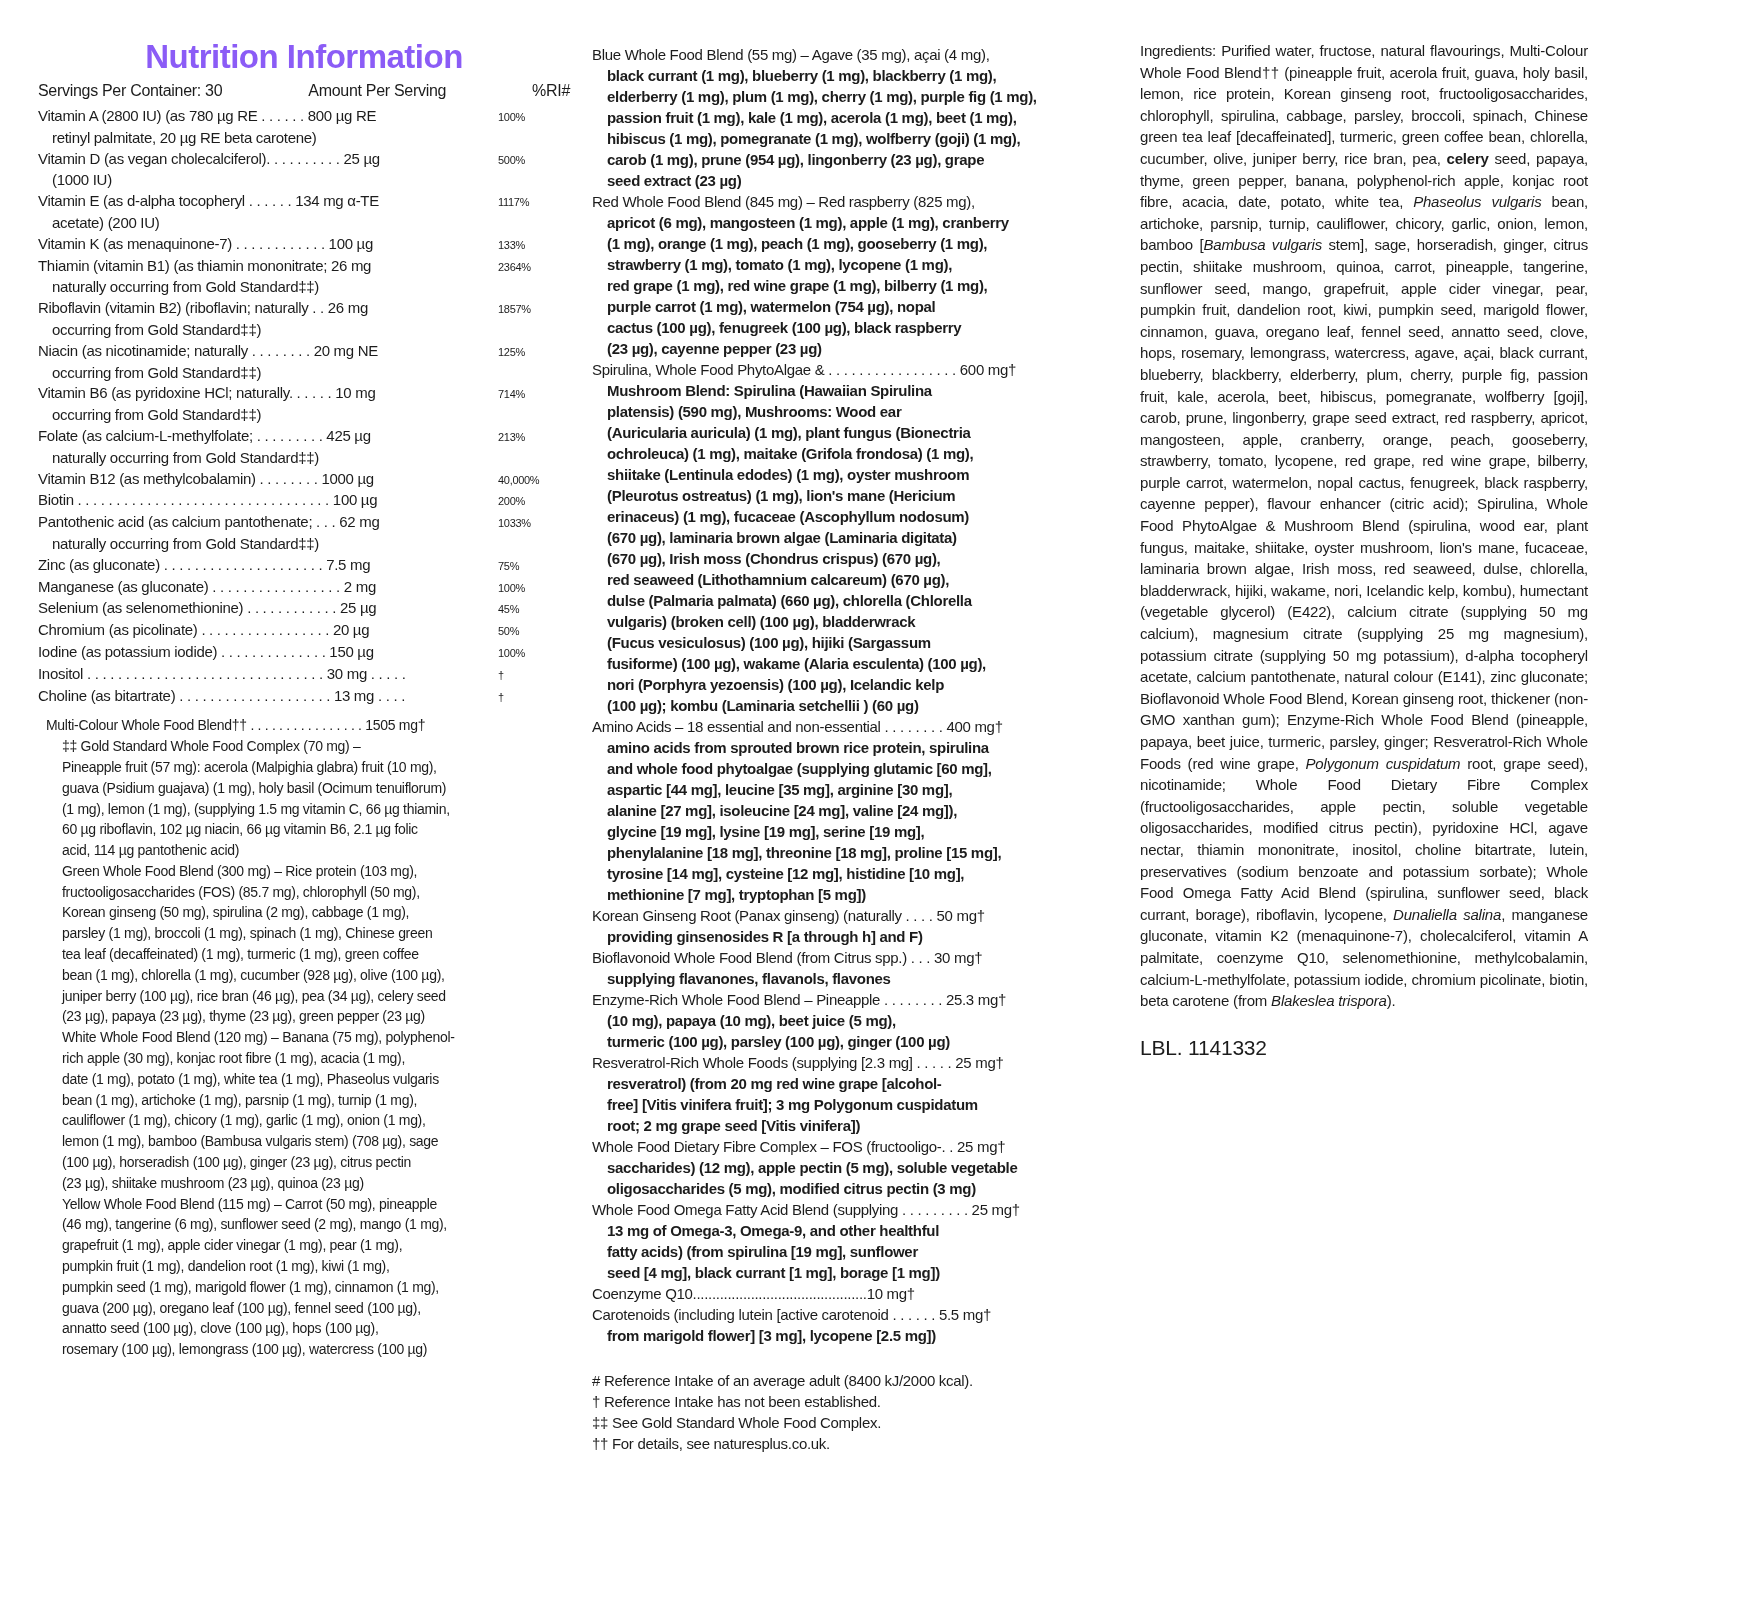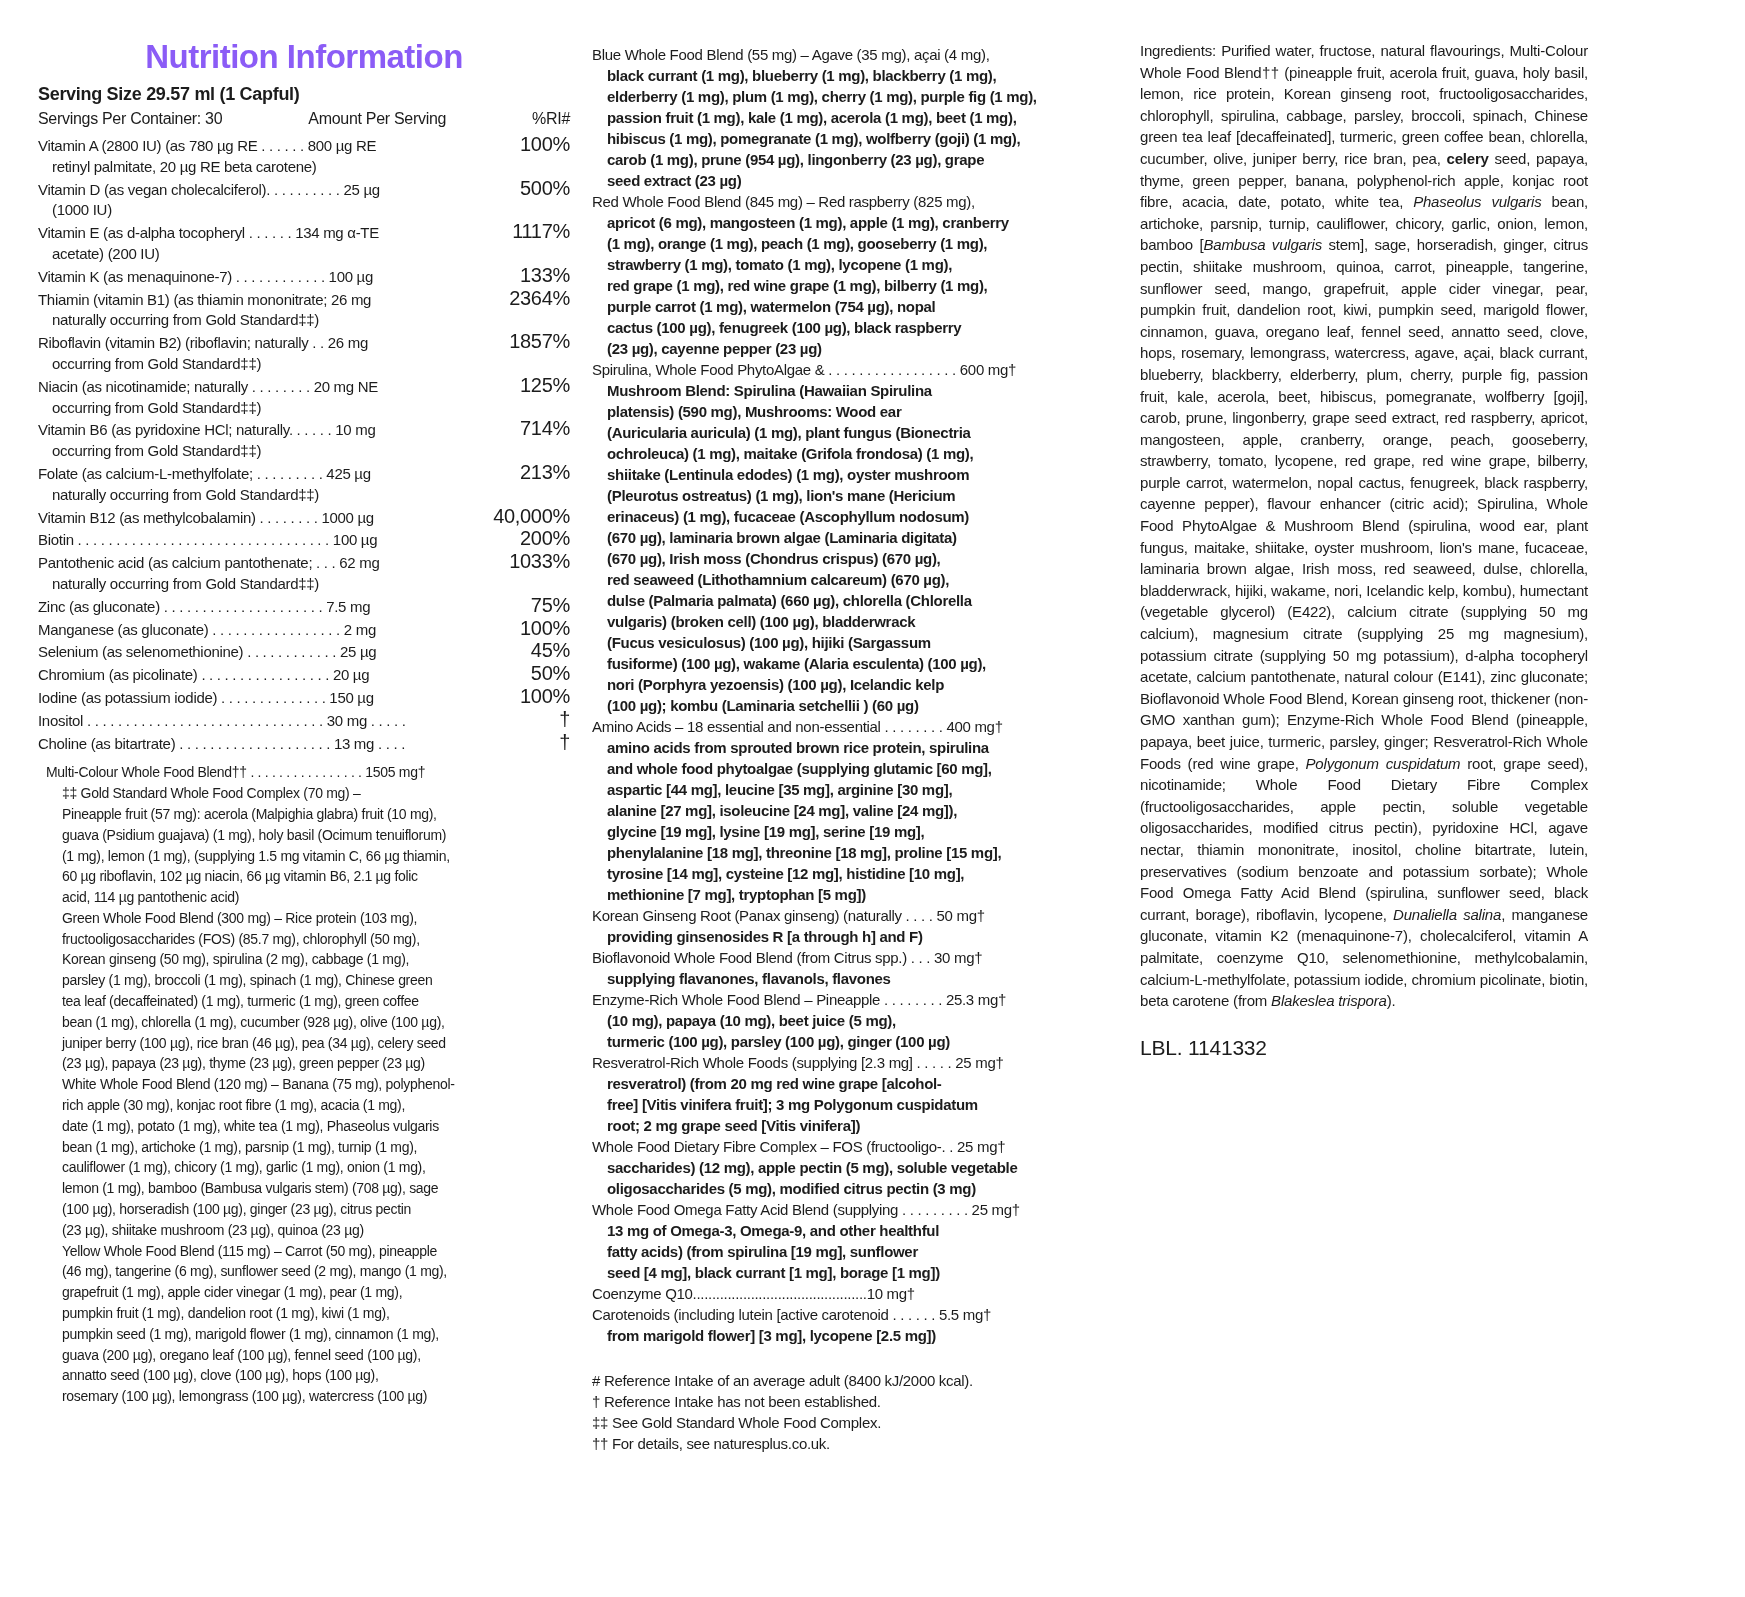--- a/index.html
+++ b/index.html
@@ -17,21 +17,21 @@
   h1.title{
     margin:0 0 6px 0;text-align:center;
     font-size:33px;font-weight:700;letter-spacing:-0.5px;color:#8b5cf6;
   }
   .serving{font-size:18px;font-weight:700;line-height:24px;letter-spacing:-0.3px;}
   .thead{display:flex;justify-content:space-between;align-items:baseline;
     font-size:16px;font-weight:400;letter-spacing:-0.3px;margin:4px 0 6px 0;}
 
   .table .row{display:flex;align-items:baseline;}
   .lt{flex:1 1 auto;font-size:15px;line-height:20.8px;letter-spacing:-0.3px;white-space:nowrap;}
-  .pct{flex:0 0 72px;text-align:right;font-size:20px;line-height:20.8px;letter-spacing:-0.3px;}
+  .pct{flex:0 0 72px;text-align:left;font-size:11px;line-height:20.8px;letter-spacing:-0.3px;}
   .row.ind1 .lt{padding-left:14px;}
 
   .blends{margin-top:8px;}
   .bl{font-size:14px;line-height:20.8px;letter-spacing:-0.3px;white-space:nowrap;padding-left:8px;}
   .bl.ind1{padding-left:24px;}
 
   .ml{font-size:15px;line-height:21px;letter-spacing:-0.3px;white-space:nowrap;}
   .ml.ind1{padding-left:15px;font-weight:bold;}
   .ml.gap{margin-top:24px;}
 
@@ -39,21 +39,20 @@
     text-align:justify;text-justify:inter-word;}
   .seg-b{font-weight:700;}
   .seg-i{font-style:italic;}
   .lbl{margin-top:24px;font-size:21px;letter-spacing:-0.2px;}
 </style>
 </head>
 <body>
 
 <div class="col left">
   <h1 class="title">Nutrition Information</h1>
-  <div class="serving">Serving Size 29.57 ml (1 Capful)</div>
   <div class="thead">
     <span>Servings Per Container: 30</span>
     <span>Amount Per Serving</span>
     <span>%RI#</span>
   </div>
   <div class="table">
     <div class="row">
         <span class="lt">Vitamin A (2800 IU) (as 780 µg RE  . . . . . . 800 µg RE</span>
         <span class="pct">100%</span>
       </div>

